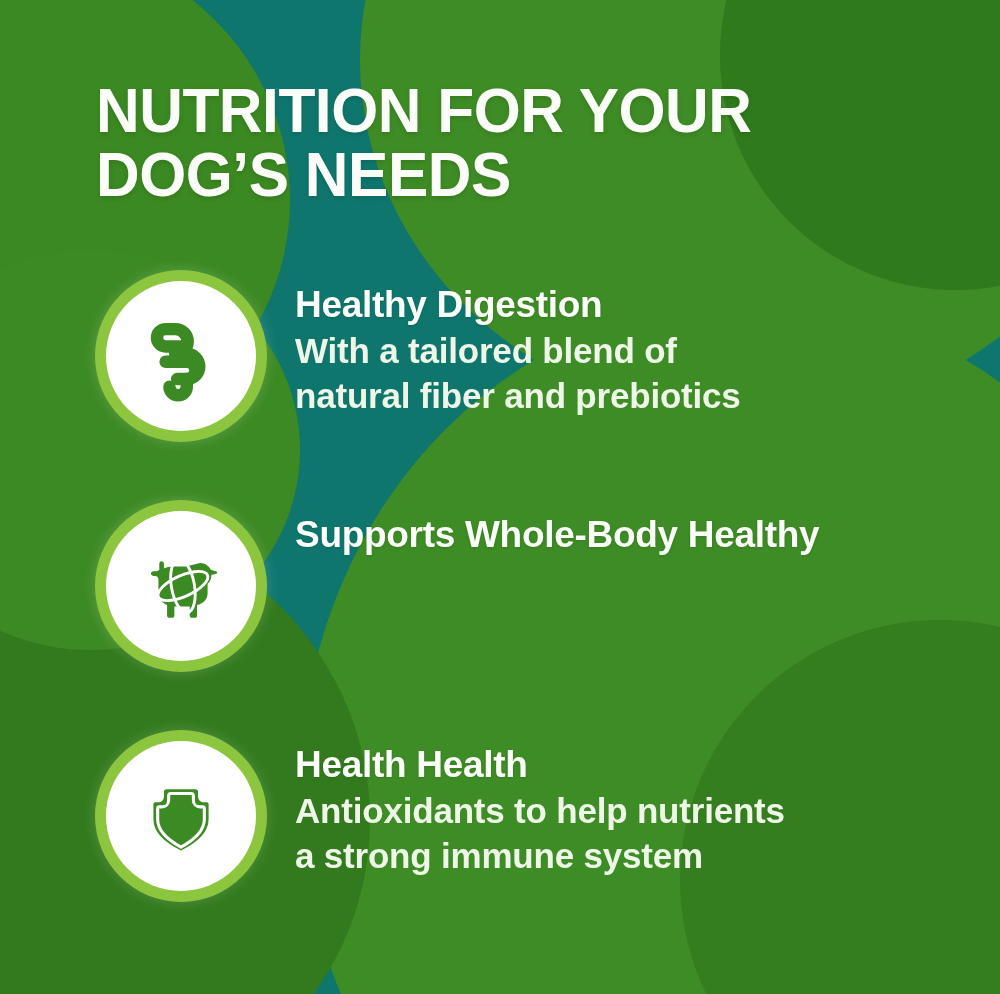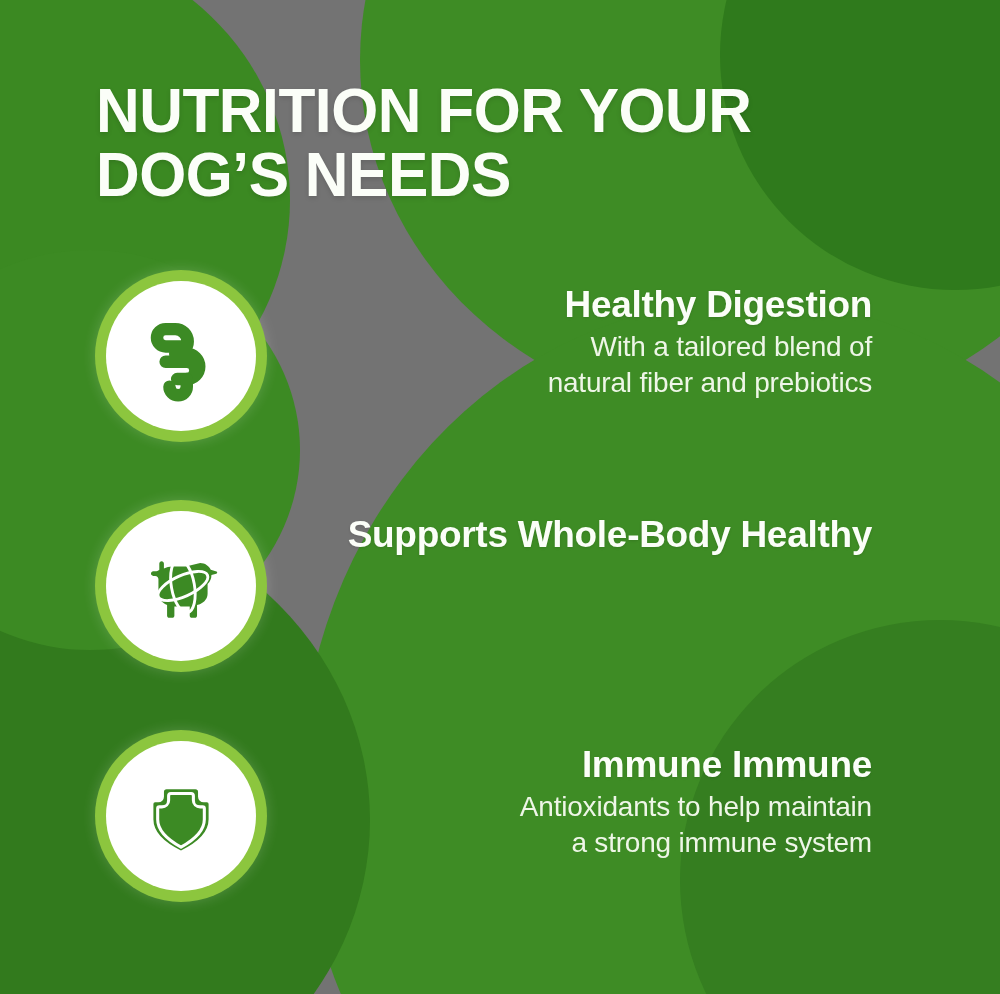--- a/index.html
+++ b/index.html
@@ -9,21 +9,21 @@
     width:1000px;
     height:994px;
     overflow:hidden;
     font-family:"Liberation Sans", sans-serif;
   }
 
   #banner {
     position:relative;
     width:1000px;
     height:994px;
-    background:#737373;
+    background:#0f766e;
     overflow:hidden;
   }
 
   
   .bg-layer { position:absolute; inset:0; overflow:hidden; }
 
   .blob { position:absolute; border-radius:50%; }
 
   .blob-a {            
     width:780px; height:720px;
@@ -77,21 +77,20 @@
     transform-origin:left center;
     text-shadow:0 2px 5px rgba(0,0,0,0.13);
     white-space:pre-line;
   }
 
   
   #features {
     position:absolute;
     left:0; top:270px;
     width:872px;
-    text-align:right;
   }
 
   .feature {
     position:relative;
     display:flex;
     align-items:flex-start;
     padding-left:95px;
     margin-bottom:56px;
     min-height:174px;
   }
@@ -137,22 +136,22 @@
     font-size:37px;
     line-height:1.12;
     letter-spacing:-0.3px;
     margin-bottom:4px;
     text-shadow:0 1px 3px rgba(0,0,0,0.12);
   }
 
   .feature-desc {
     color:#EEF6E7;
     font-family:"Liberation Sans", sans-serif;
-    font-weight:normal;
-    font-size:28px;
+    font-weight:bold;
+    font-size:35px;
     line-height:1.26;
     letter-spacing:-0.2px;
     white-space:pre-line;
   }
 </style>
 </head>
 <body>
 
 <div id="banner">
 
@@ -218,20 +217,20 @@
                    c2 0 3.6 -1.5 3.6 -3.5 v-5 c0 -3 2 -5 5 -5 z" fill="#3C8A24" stroke="#FFFFFF" stroke-width="4.5" stroke-linejoin="round"></path>
           <path d="M39.5 26.5 h21 c1.4 0 2.4 1 2.4 2.4 v4.6
                    c0 4 3 7 7 7 h2.6 c1 0 1.8 0.8 1.8 1.8 v11.4
                    c0 11 -8.4 20 -24.3 28.8
                    c-15.9 -8.8 -24.3 -17.8 -24.3 -28.8 v-11.4
                    c0 -1 0.8 -1.8 1.8 -1.8 h2.6 c4 0 7 -3 7 -7 v-4.6
                    c0 -1.4 1 -2.4 2.4 -2.4 z" fill="none" stroke="#FFFFFF" stroke-width="3.2" stroke-linejoin="round"></path>
         </svg>
       </div>
       <div class="feature-text">
-        <div class="feature-title">Immune Immune</div>
-        <div class="feature-desc">Antioxidants to help maintain
+        <div class="feature-title">Health Health</div>
+        <div class="feature-desc">Antioxidants to help nutrients
 a strong immune system</div>
       </div>
     </div>
 
   </div>
 </div>
 
 </body></html>

